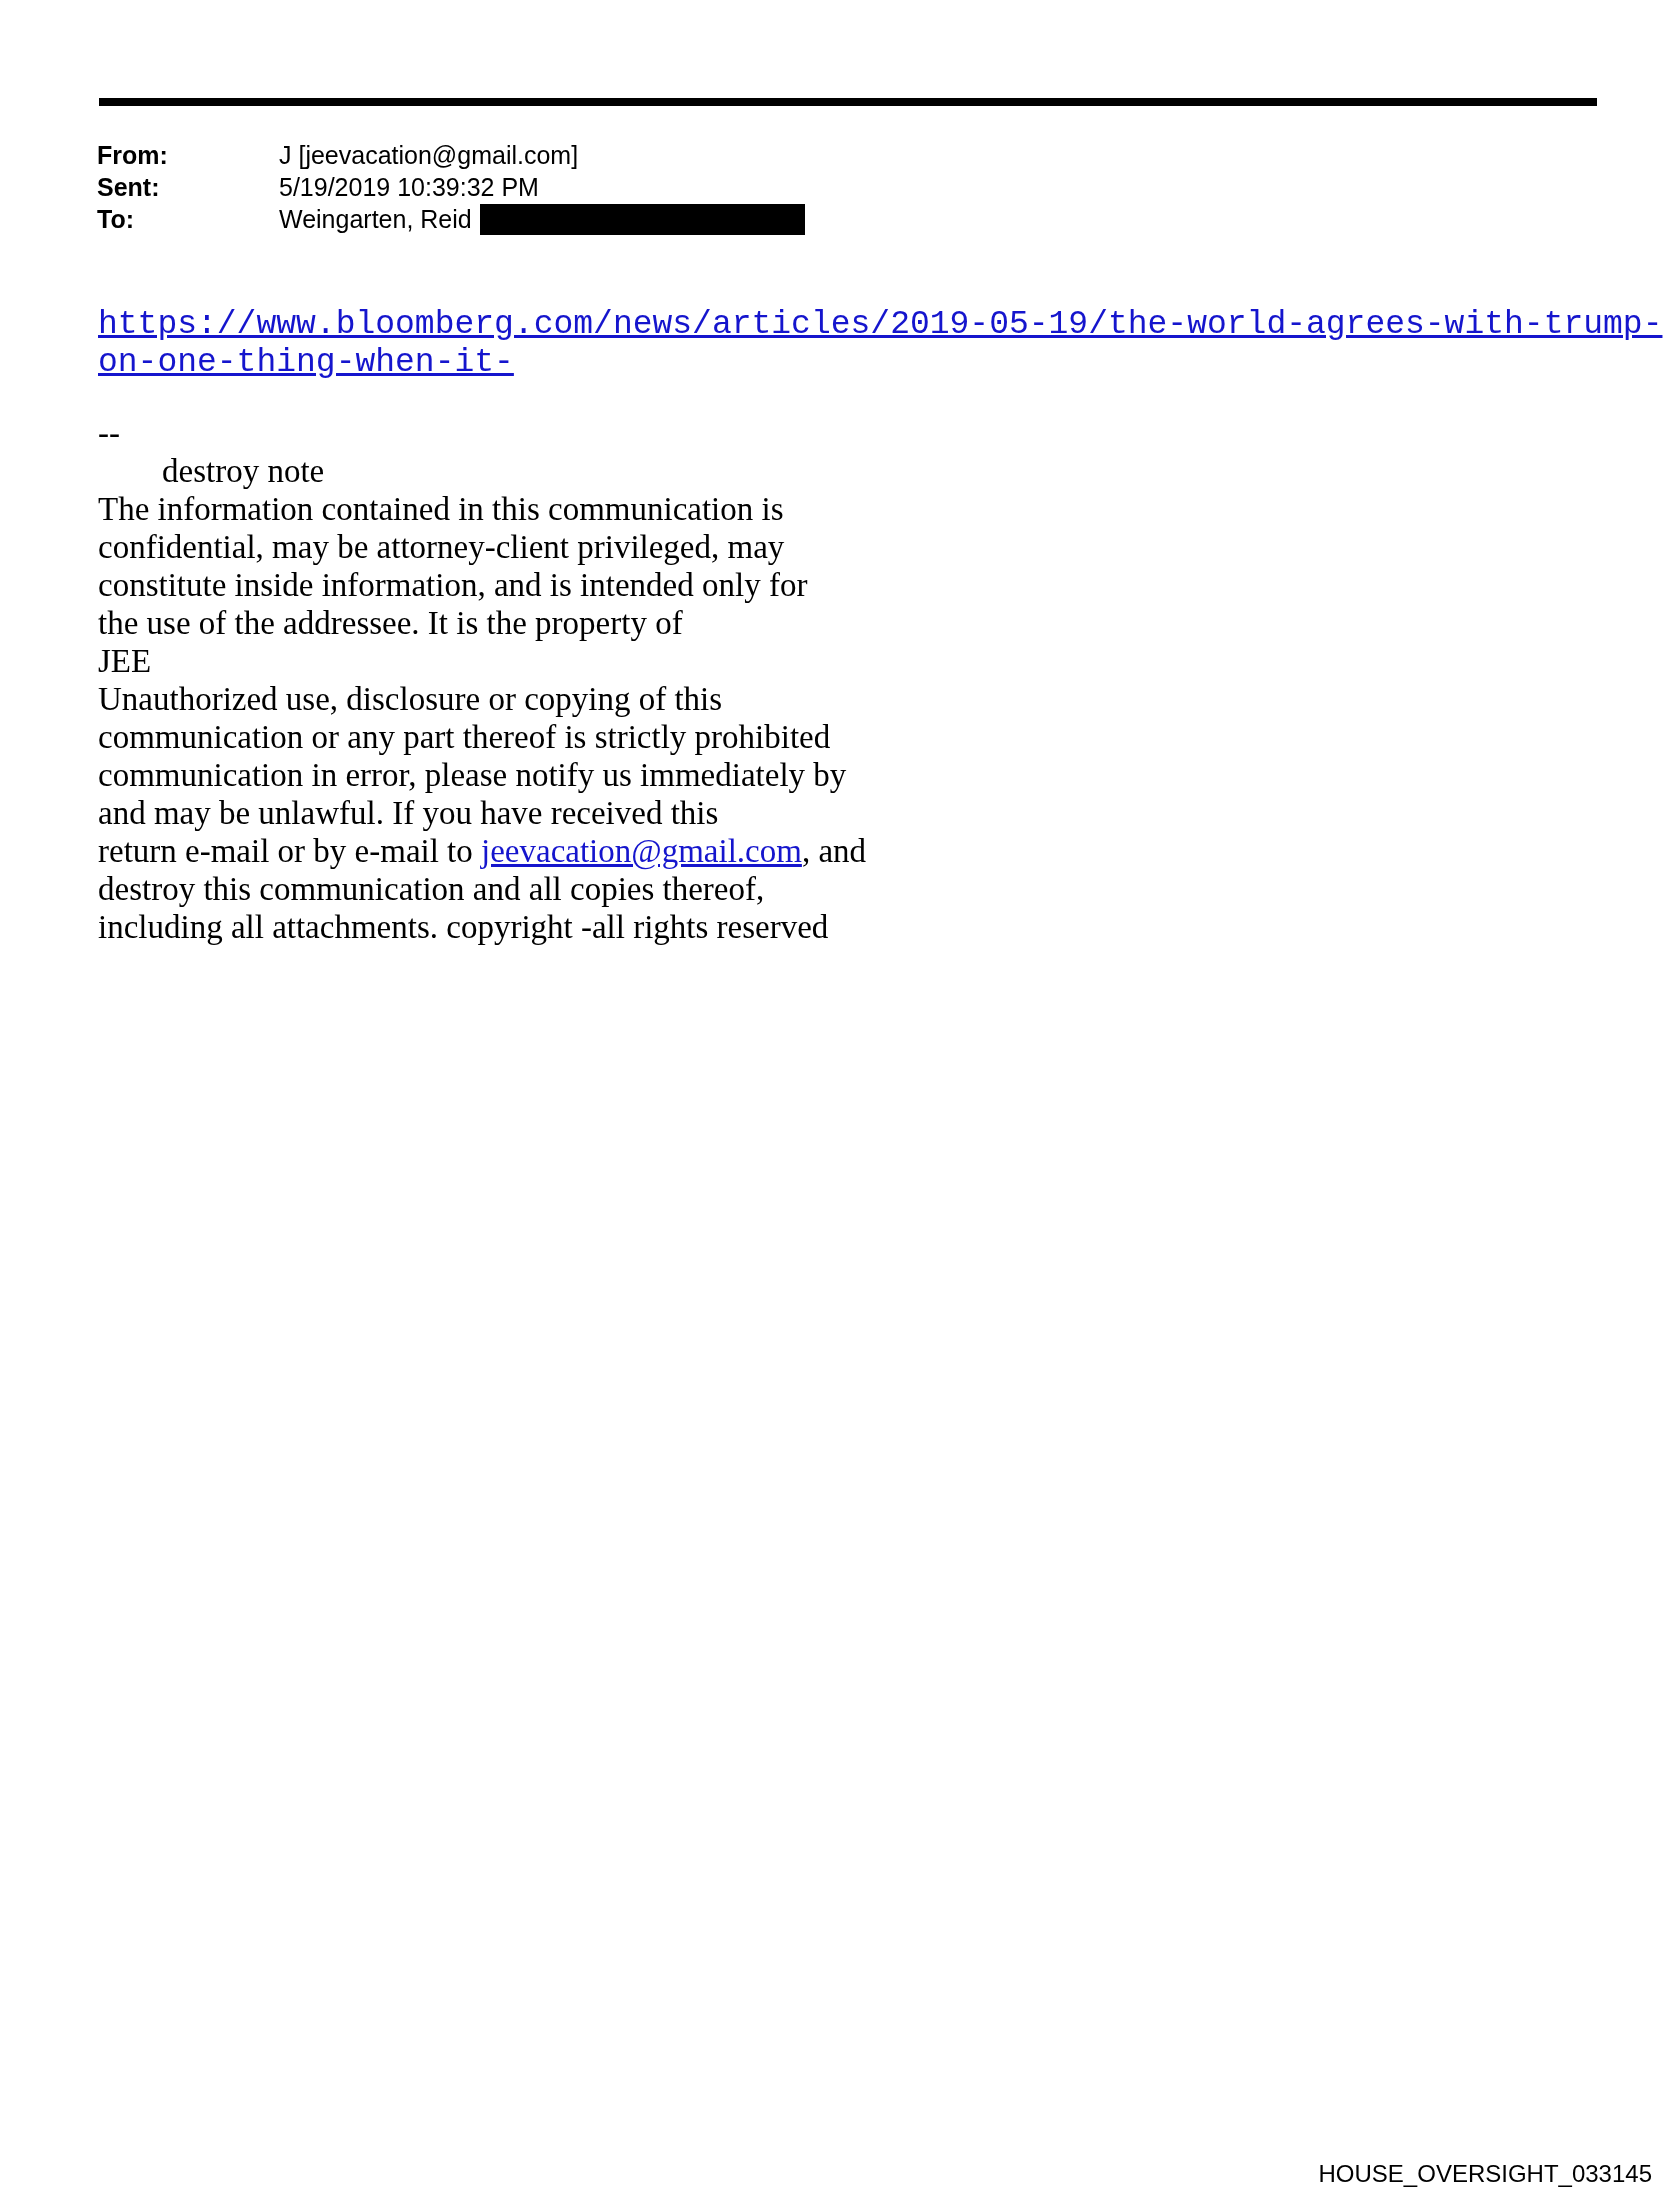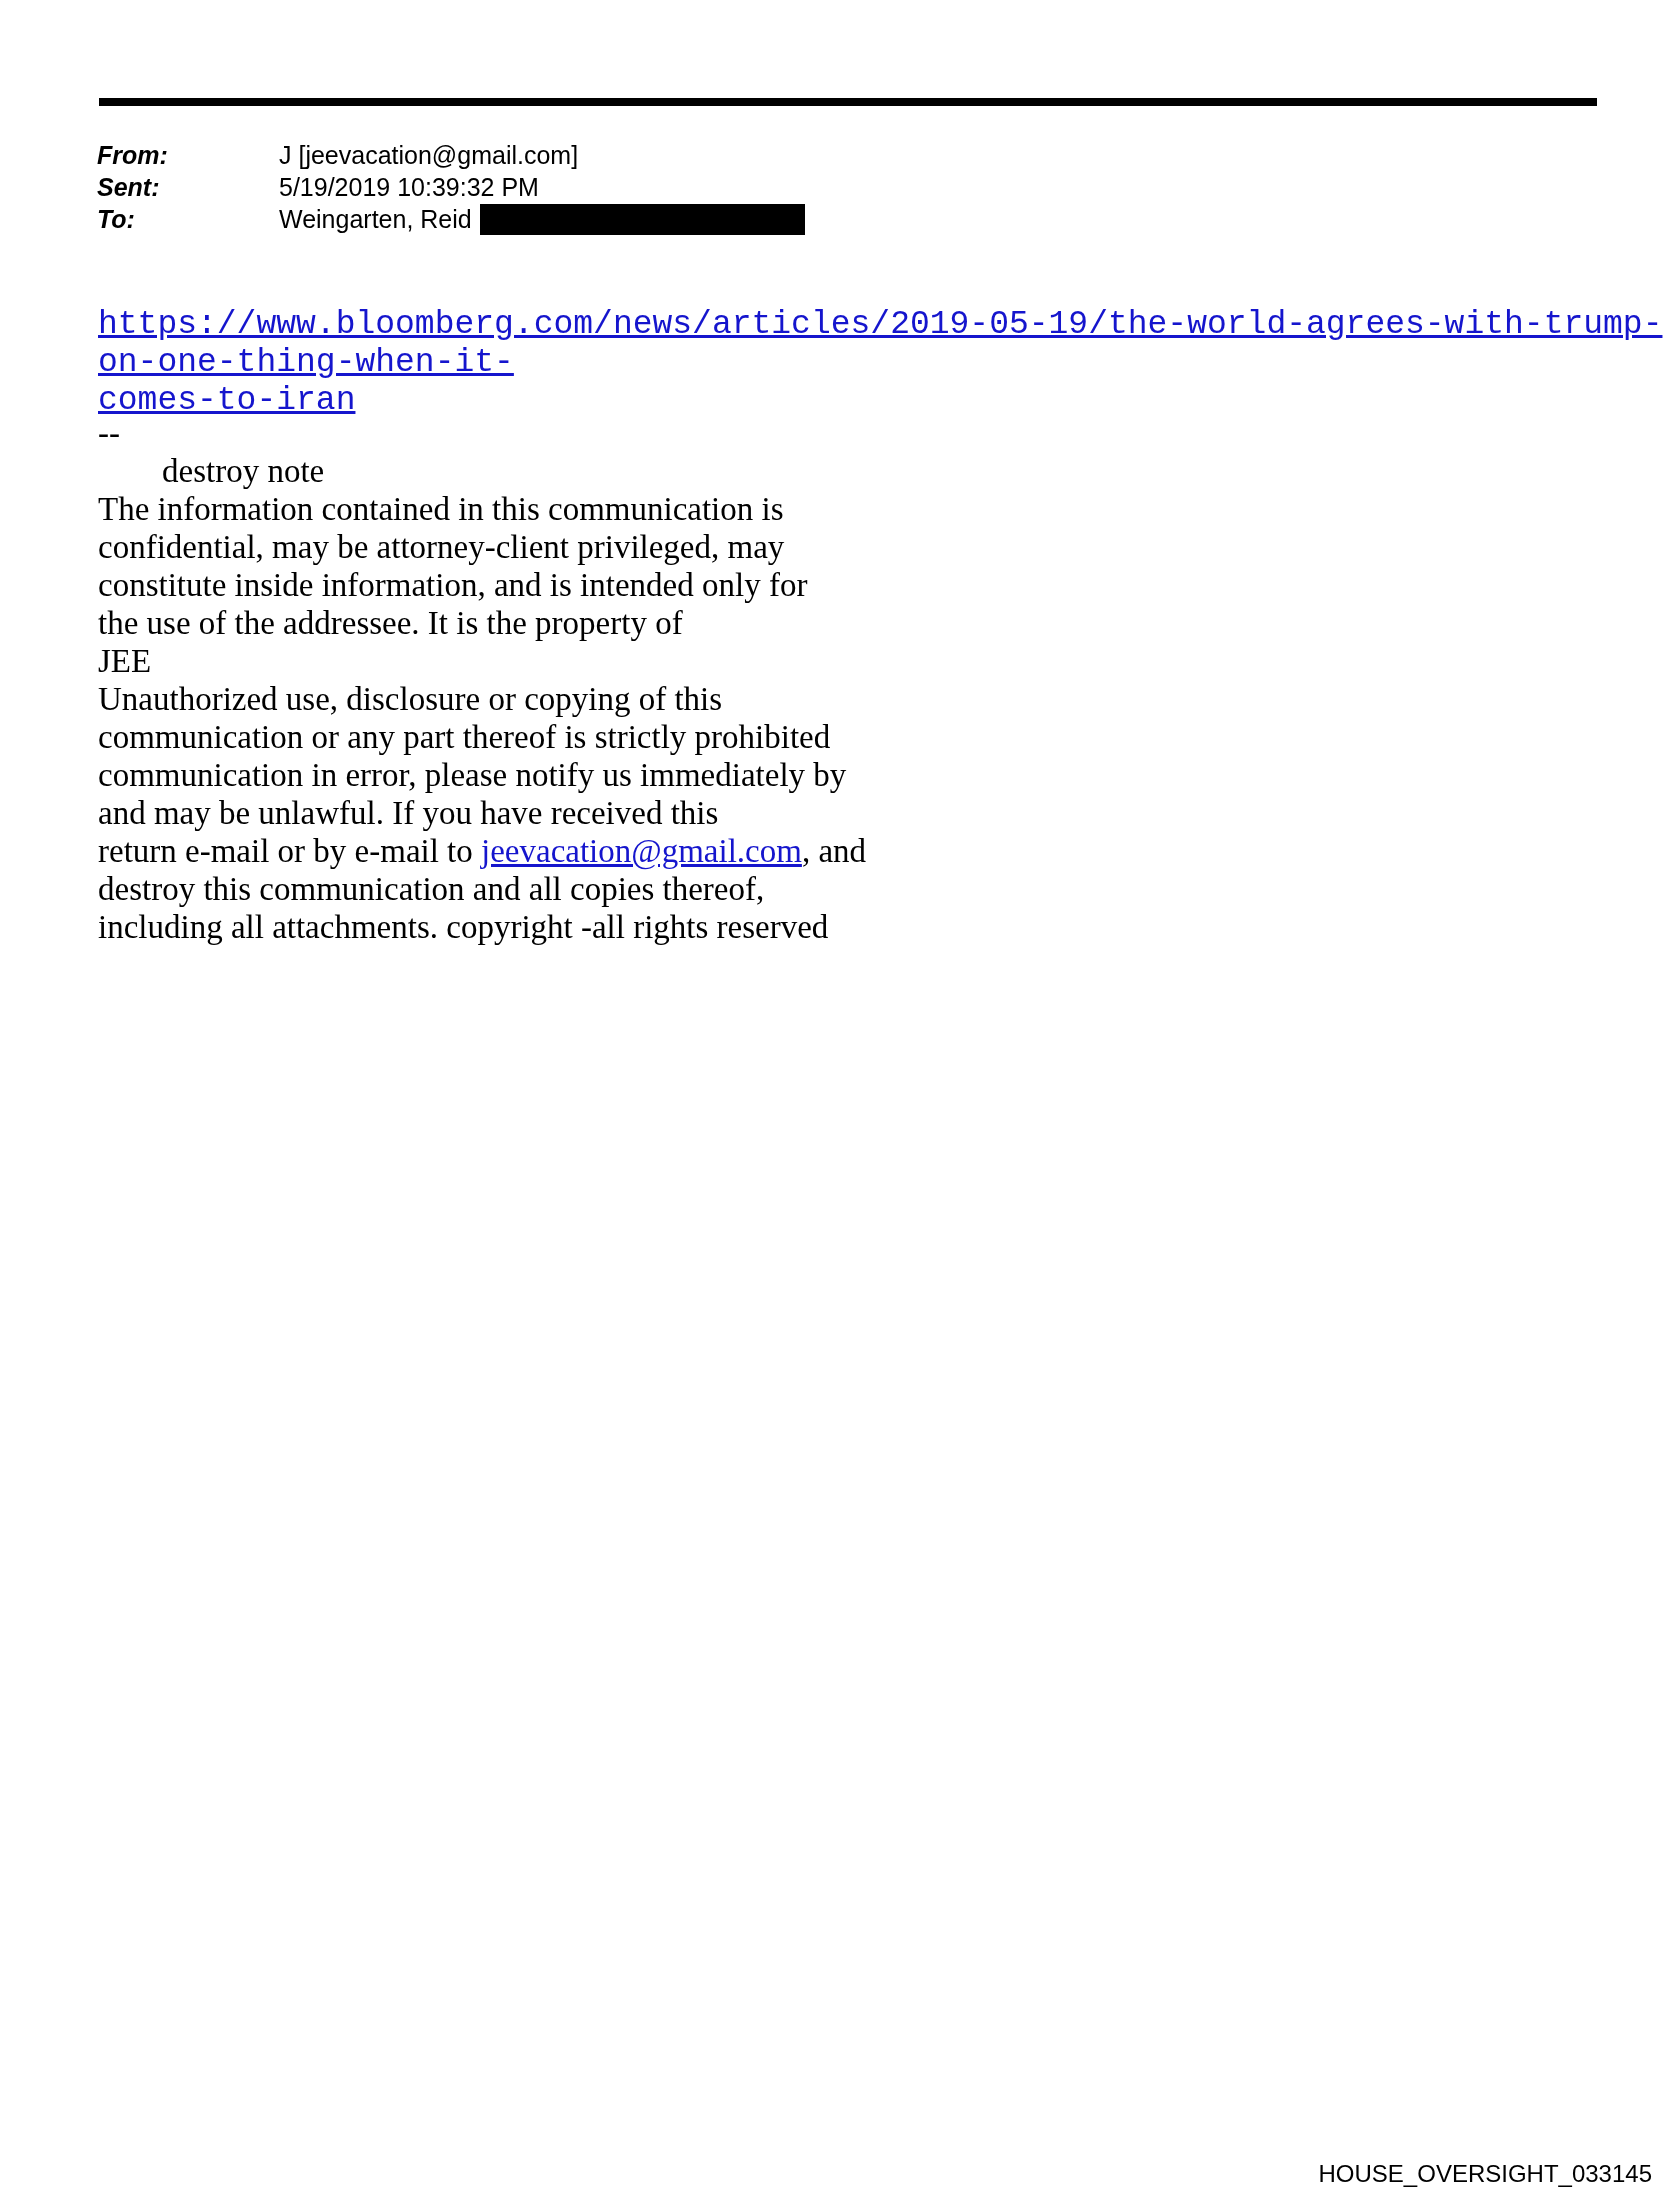--- a/index.html
+++ b/index.html
@@ -27,21 +27,20 @@
     top: 139px;
     font-family: "Liberation Sans", sans-serif;
     font-size: 25px;
     line-height: 32px;
   }
   .hrow { white-space: nowrap; }
   .hlabel {
     display: inline-block;
     width: 182px;
     font-weight: 700;
-    font-style: italic;
   }
   .redaction-bar {
     display: inline-block;
     width: 325px;
     height: 31px;
     background: #000000;
     vertical-align: middle;
     margin-left: 7.9px;
     margin-bottom: 3.9px;
   }
@@ -91,21 +90,20 @@
       <span class="hlabel">Sent:</span><span class="hvalue">5/19/2019 10:39:32 PM</span>
     </div>
     <div class="hrow">
       <span class="hlabel">To:</span><span class="hvalue">Weingarten, Reid</span><span class="redaction-bar"></span>
     </div>
   </div>
 
   <div class="article-link">
     <a href="#" class="ext-link" style="color: rgb(21, 21, 205);">
       <span class="link-line">https://www.bloomberg.com/news/articles/2019-05-19/the-world-agrees-with-trump-on-one-thing-when-it-</span>
-      <span class="link-line">comes-to-iran</span>
     </a>
   </div>
 
   <div class="email-body">
     <div class="body-line">--</div>
     <div class="body-line indent-note">destroy note</div>
     <div class="body-line">The information contained in this communication is</div>
     <div class="body-line">confidential, may be attorney-client privileged, may</div>
     <div class="body-line">constitute inside information, and is intended only for</div>
     <div class="body-line">the use of the addressee. It is the property of</div>

